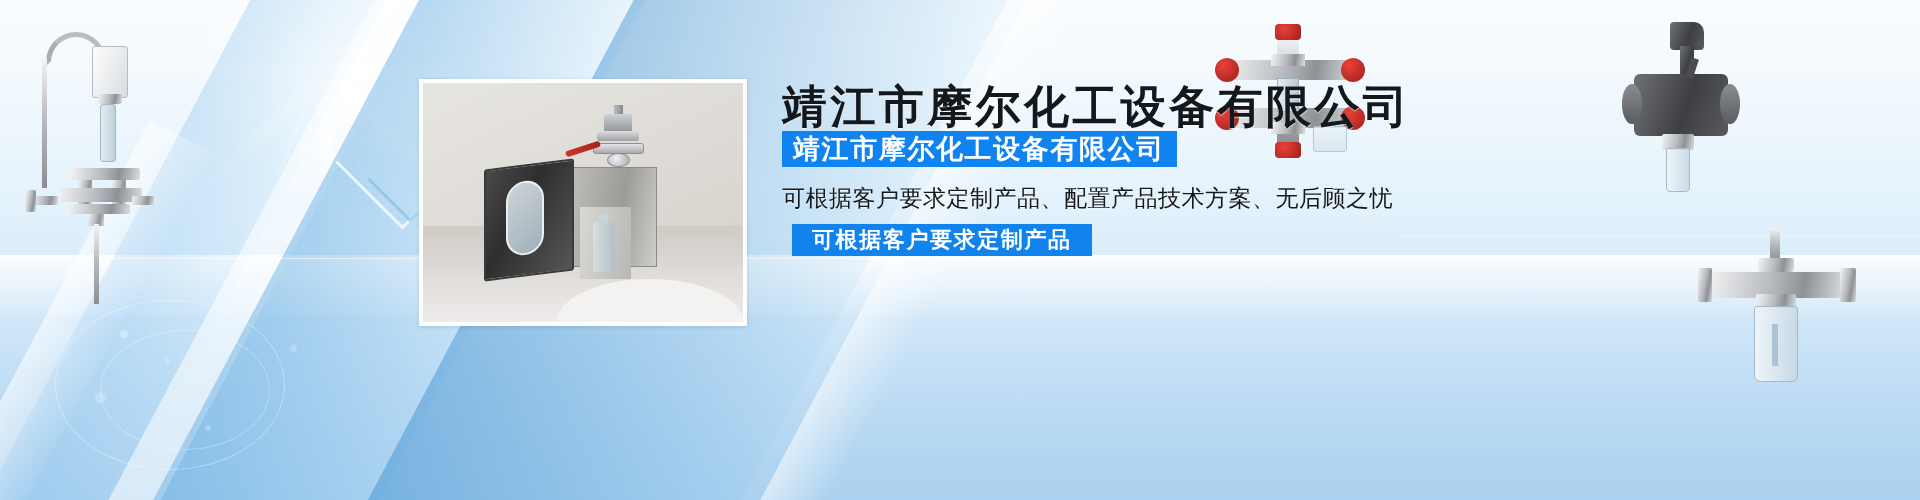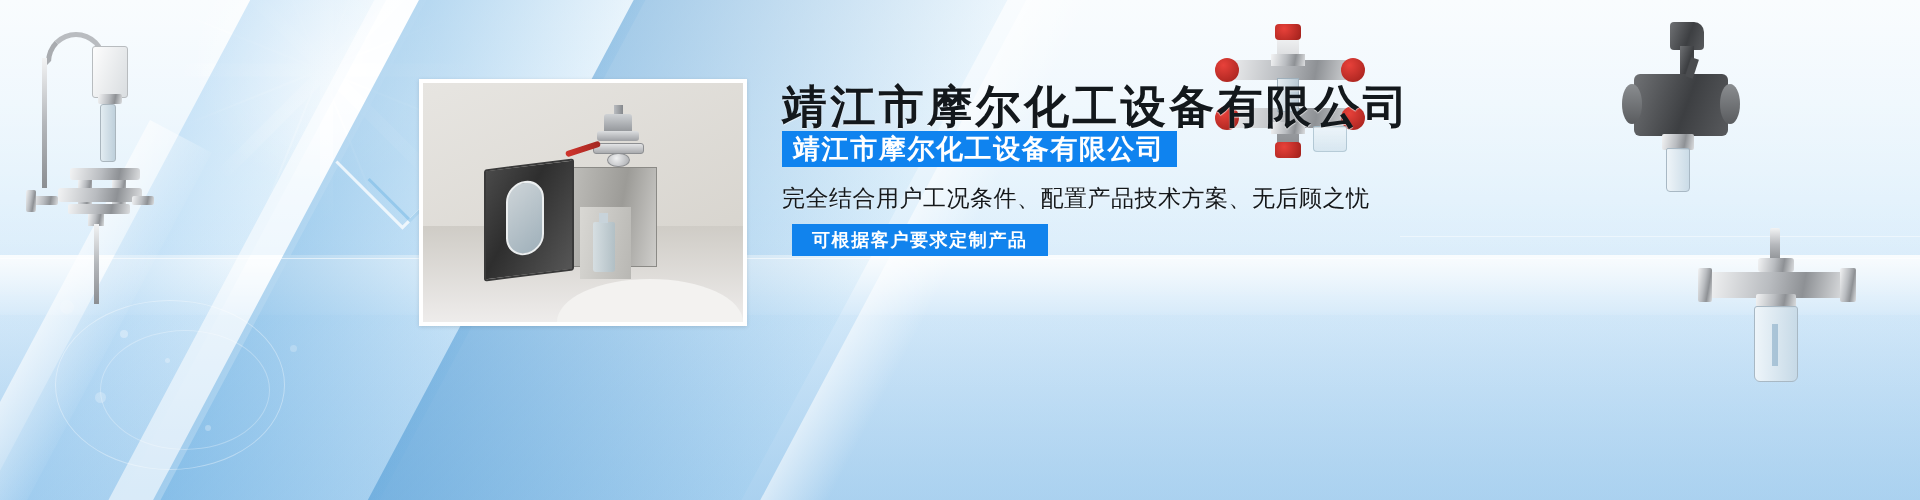--- a/index.html
+++ b/index.html
@@ -164,21 +164,21 @@
     white-space:nowrap;
     display:flex; align-items:center;
   }
   #slogan-primary {
     left:4px; top:131px; height:36px; padding:0 12px 0 11px;
     font-size:27px; letter-spacing:1.6px;
     background:#0f83ef;
   }
   #slogan-custom {
     left:14px; top:224px; height:32px; padding:4px 20px;
-    font-size:18px; letter-spacing:1.6px;
+    font-size:22px; letter-spacing:1.6px;
     background:#1183ed;
   }
 
   #slogan-secondary {
     position:absolute; left:4px; top:183px; width:616px;
     font-size:23px; letter-spacing:.5px; color:#14181b;
     white-space:nowrap;
     text-shadow:0 1px 1px rgba(255,255,255,.6);
   }
 
@@ -336,20 +336,20 @@
     <div class="prod" style="left:56px;top:78px;width:44px;height:76px;background:linear-gradient(90deg,rgba(240,246,250,.95),rgba(198,216,228,.85));border:1px solid #a8b8c4;border-radius:3px 3px 6px 6px;"></div>
     <div class="prod" style="left:74px;top:96px;width:6px;height:42px;background:rgba(120,160,190,.5);"></div>
   </div>
 
   <div id="text-block">
 
     <div id="company-title">靖江市摩尔化工设备有限公司</div>
 
     <div id="slogan-primary" class="hl-bar">靖江市摩尔化工设备有限公司</div>
 
-    <div id="slogan-secondary">完全结合用户工况条件、配置产品技术方案、无后顾之忧</div>
+    <div id="slogan-secondary">可根据客户要求定制产品、配置产品技术方案、无后顾之忧</div>
 
     <div id="slogan-custom" class="hl-bar">可根据客户要求定制产品</div>
 
   </div>
 
 
 </div>
 
 </body></html>

